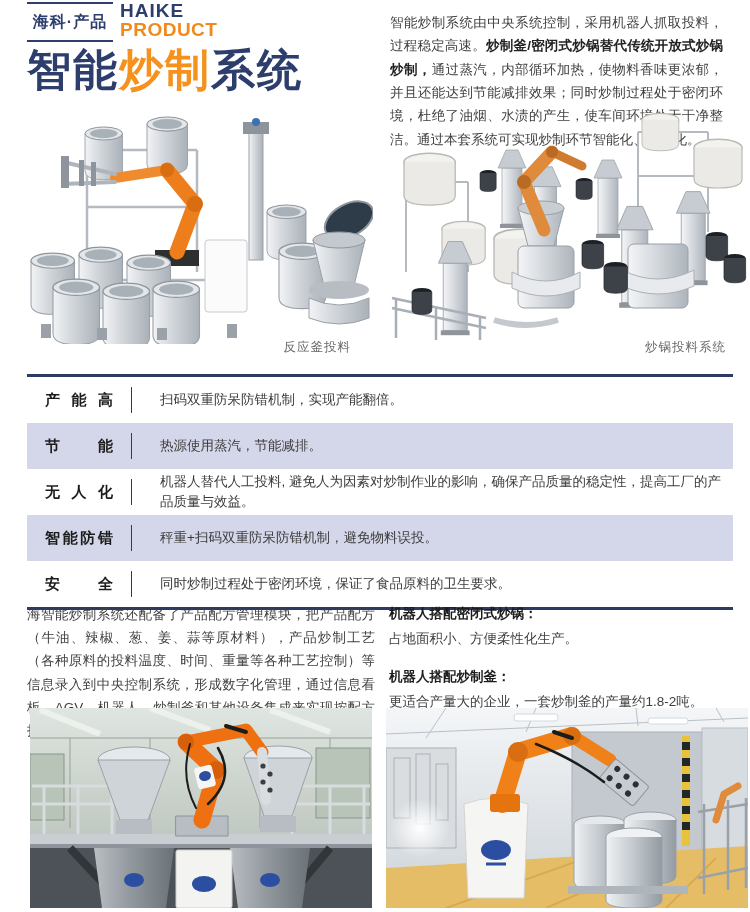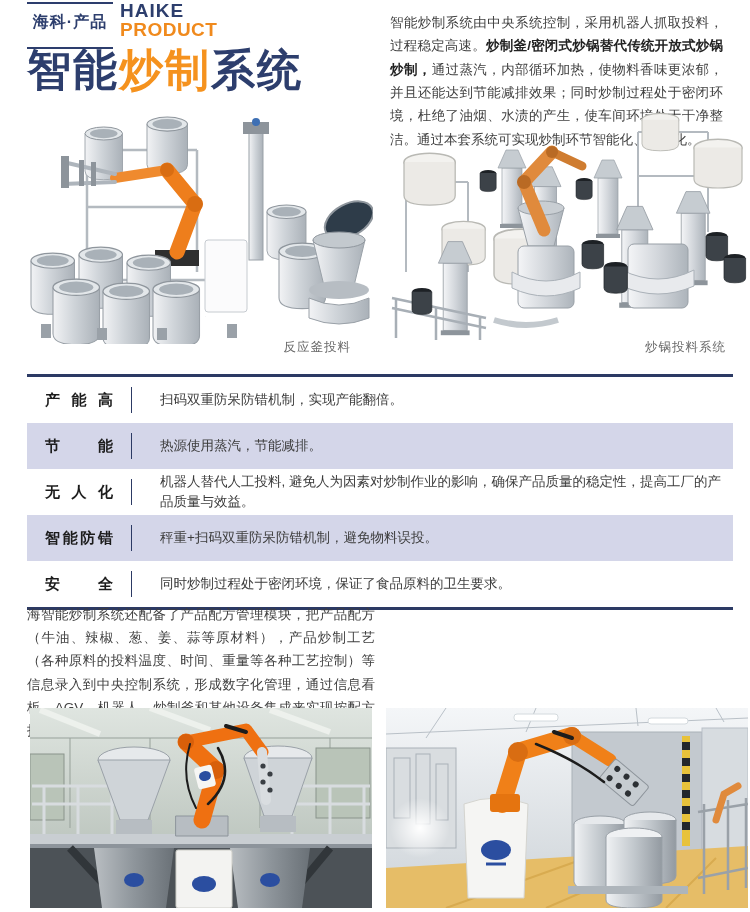--- a/index.html
+++ b/index.html
@@ -5,21 +5,21 @@
   html,body{margin:0;padding:0;background:#e9e9e9;}
   .page{
     position:relative;width:750px;height:912px;background:#ffffff;
     margin:0 auto;overflow:hidden;
     font-family:"Liberation Sans","DejaVu Sans",sans-serif;color:#3f3f3f;
   }
   
   .brand-box{
     position:absolute;left:27px;top:2px;width:86px;
     border-top:2px solid #2d3e6d;border-bottom:2px solid #2d3e6d;
-    padding:8px 0 14px 0;text-align:center;
+    padding:8px 0 7px 0;text-align:center;
     color:#2d3e6d;font-size:16px;font-weight:600;letter-spacing:1px;
   }
   .logo{position:absolute;left:120px;top:1px;line-height:1.02;font-weight:800;}
   .logo .l1{font-size:19px;color:#2d3e6d;letter-spacing:1px;}
   .logo .l2{font-size:19px;color:#f08a1d;letter-spacing:0.5px;}
   .page-title{
     position:absolute;left:27px;top:46px;
     font-size:44px;font-weight:900;letter-spacing:2px;line-height:1.1;
     color:#2d3e6d;white-space:nowrap;
   }
@@ -322,20 +322,30 @@
           <span>安全</span>
         </div>
       <div class="feat-sep"></div>
       <div class="feat-desc">同时炒制过程处于密闭环境，保证了食品原料的卫生要求。</div>
     </div>
     <div style="height:3px;background:#2c3a64;"></div>
   </div>
 
   <div class="details">
     <div class="col-left">海智能炒制系统还配备了产品配方管理模块，把产品配方（牛油、辣椒、葱、姜、蒜等原材料），产品炒制工艺（各种原料的投料温度、时间、重量等各种工艺控制）等信息录入到中央控制系统，形成数字化管理，通过信息看板、AGV、机器人、炒制釜和其他设备集成来实现按配方指导生产，确保产品质量稳定。</div>
+    <div class="col-right">
+      <div class="detail-block">
+        <div class="detail-heading">机器人搭配密闭式炒锅：</div>
+        <div>占地面积小、方便柔性化生产。</div>
+      </div>
+      <div class="detail-block">
+        <div class="detail-heading">机器人搭配炒制釜：</div>
+        <div>更适合产量大的企业，一套炒制釜的产量约1.8-2吨。</div>
+      </div>
+    </div>
   </div>
 
   <figure class="photo-fig left" style="margin:0">
     <svg width="342" height="200" viewBox="0 0 342 200">
       <defs>
         <linearGradient id="wallg" x1="0" y1="0" x2="0" y2="1">
           <stop offset="0" stop-color="#dfe5e0"></stop>
             <stop offset="1" stop-color="#aeb8b0"></stop>
         </linearGradient>
         <linearGradient id="tankg" x1="0" y1="0" x2="1" y2="0">

